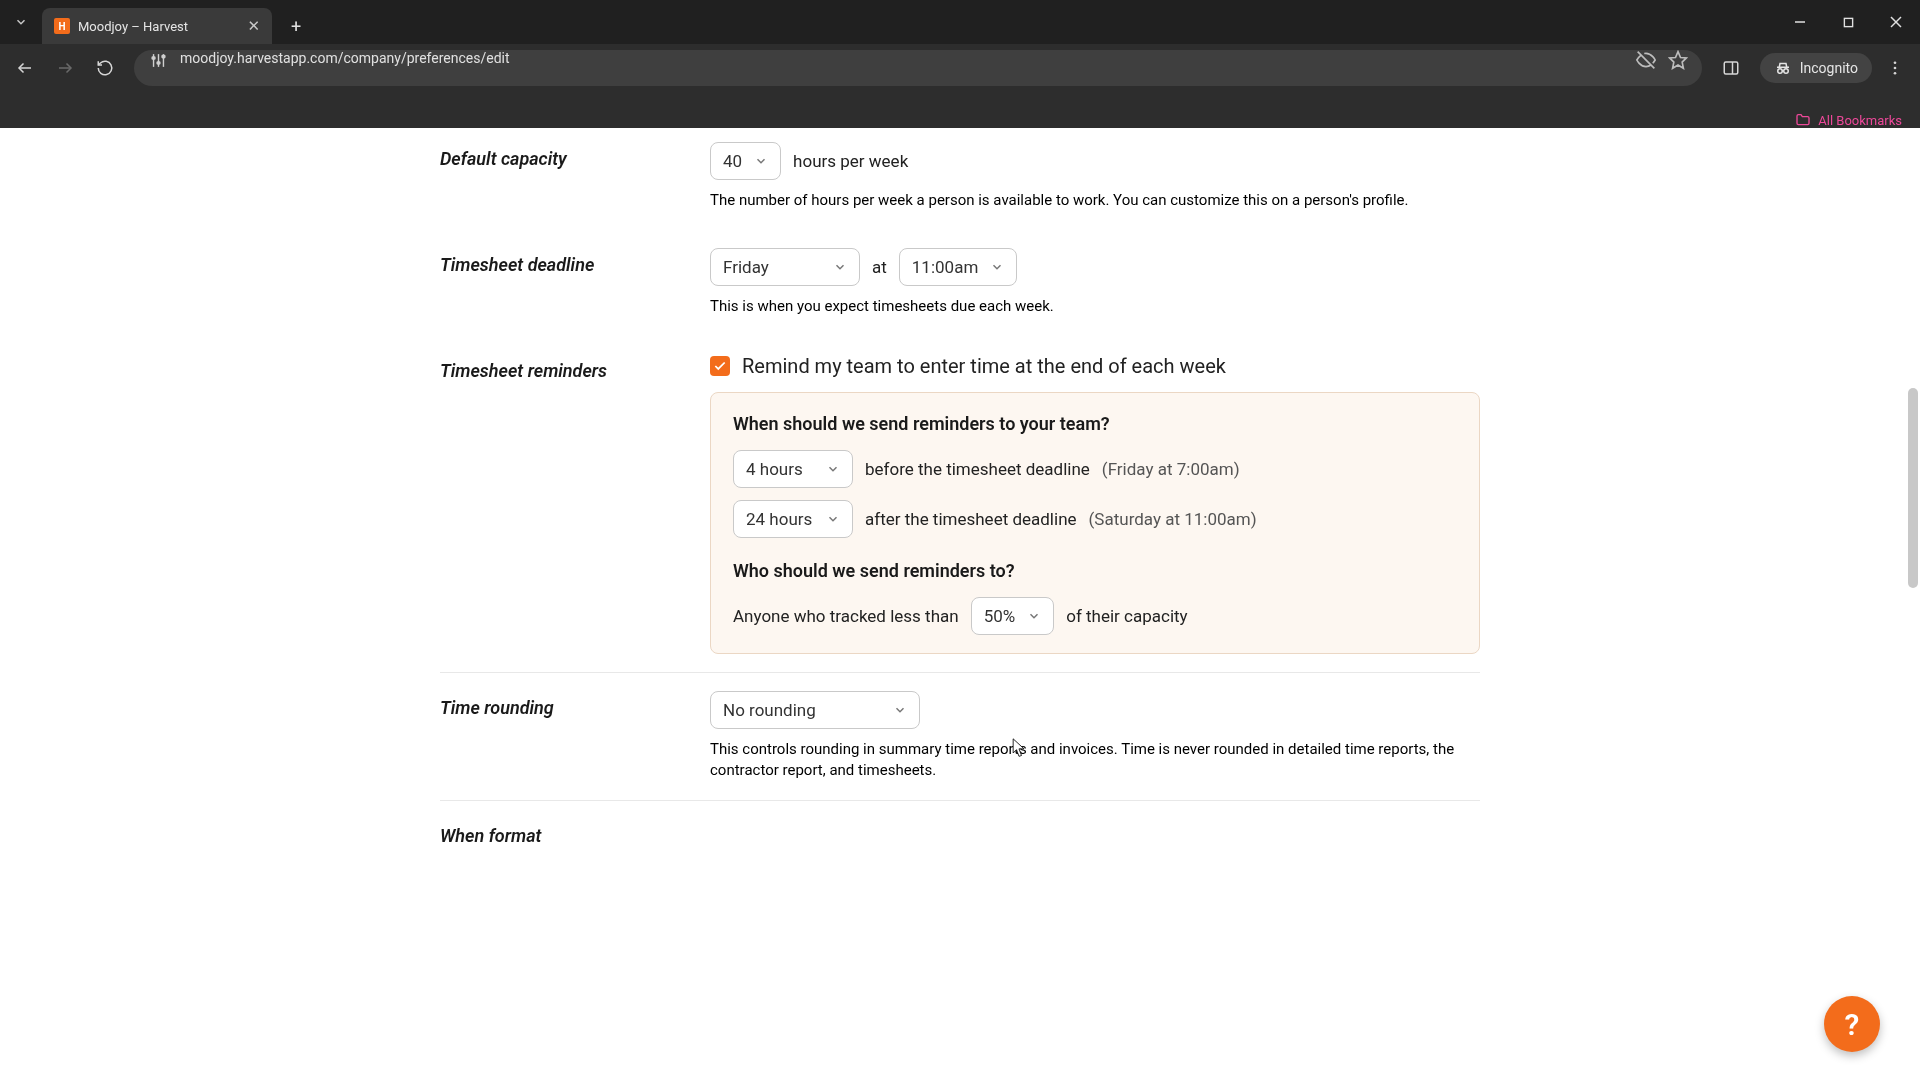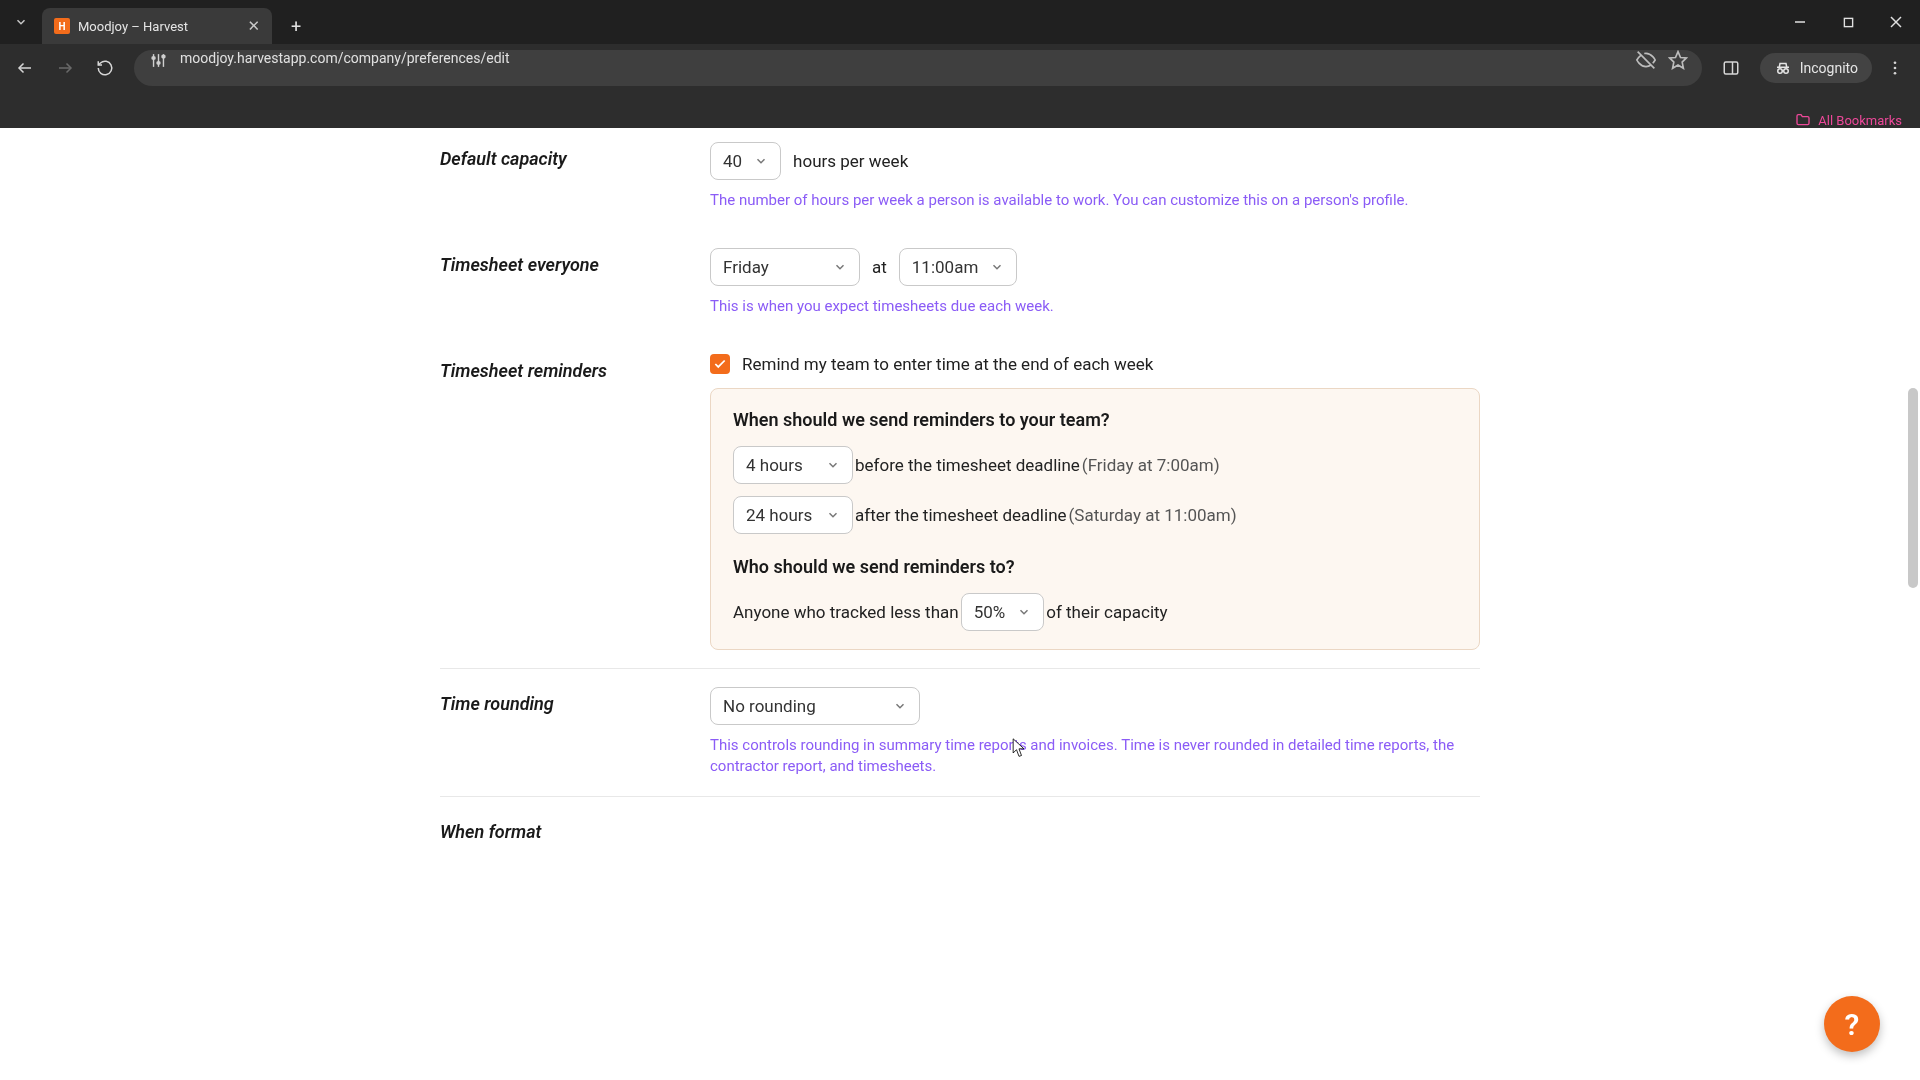--- a/index.html
+++ b/index.html
@@ -188,21 +188,21 @@
       border-radius: 8px;
       padding: 8px 12px;
       font-size: 17px;
       color: #333;
       background: #fff;
       cursor: pointer;
       min-width: 70px;
     }
     .select .chev { color:#777; }
     .hint {
-      color: #8b5cf6;
+      color: #000000;
       font-size: 15px;
       margin-top: 10px;
       line-height: 1.45;
     }
     .after-text { font-size: 17px; color: #222; }
 
     .alert {
       display: flex;
       align-items: center;
       gap: 12px;
@@ -211,21 +211,21 @@
       border-radius: 8px;
       padding: 12px 16px;
       margin-top: 14px;
       font-size: 16px;
       color: #2a2a2a;
     }
     .alert-icon {
       width: 22px; height: 22px; display:flex; align-items:center; justify-content:center;
     }
 
-    .checkbox-line { display:flex; align-items:center; gap:12px; font-size:17px; color:#222; }
+    .checkbox-line { display:flex; align-items:center; gap:12px; font-size:20px; color:#222; }
     .checkbox {
       width: 20px; height: 20px; border-radius: 4px; background:#f36c1b;
       display:flex; align-items:center; justify-content:center; color:#fff;
       cursor:pointer;
       flex-shrink:0;
     }
 
     .reminder-panel {
       margin-top: 14px;
       border: 1px solid #ebd7c4;
@@ -234,21 +234,21 @@
       padding: 20px 22px 18px 22px;
     }
     .panel-heading {
       font-size: 18px;
       font-weight: 600;
       color: #1a1a1a;
       margin-bottom: 16px;
     }
     .panel-heading.mt { margin-top: 22px; }
     .reminder-row {
-      display:flex; align-items:center; gap:2px; font-size:17px; margin-bottom:12px; color:#222;
+      display:flex; align-items:center; gap:12px; font-size:17px; margin-bottom:12px; color:#222;
     }
     .paren { color:#555; }
 
     
     svg { display: block; }
   </style>
 </head>
 <body>
 
 <div class="browser-chrome">
@@ -377,21 +377,21 @@
                 </svg>
               </span>
           </div>
           <span class="after-text">hours per week</span>
         </div>
         <div class="hint">The number of hours per week a person is available to work. You can customize this on a person's profile.</div>
       </div>
     </div>
 
     <div class="row no-border">
-      <div class="label-col">Timesheet everyone</div>
+      <div class="label-col">Timesheet deadline</div>
       <div class="field-col">
         <div class="inline">
           <div class="select" style="min-width:150px;">
             <span>Friday</span>
             <span class="chev">
                 <svg width="14" height="14" viewBox="0 0 24 24" fill="none" stroke="currentColor" stroke-width="2.5">
                   <polyline points="6 9 12 15 18 9"></polyline>
                 </svg>
               </span>
           </div>

